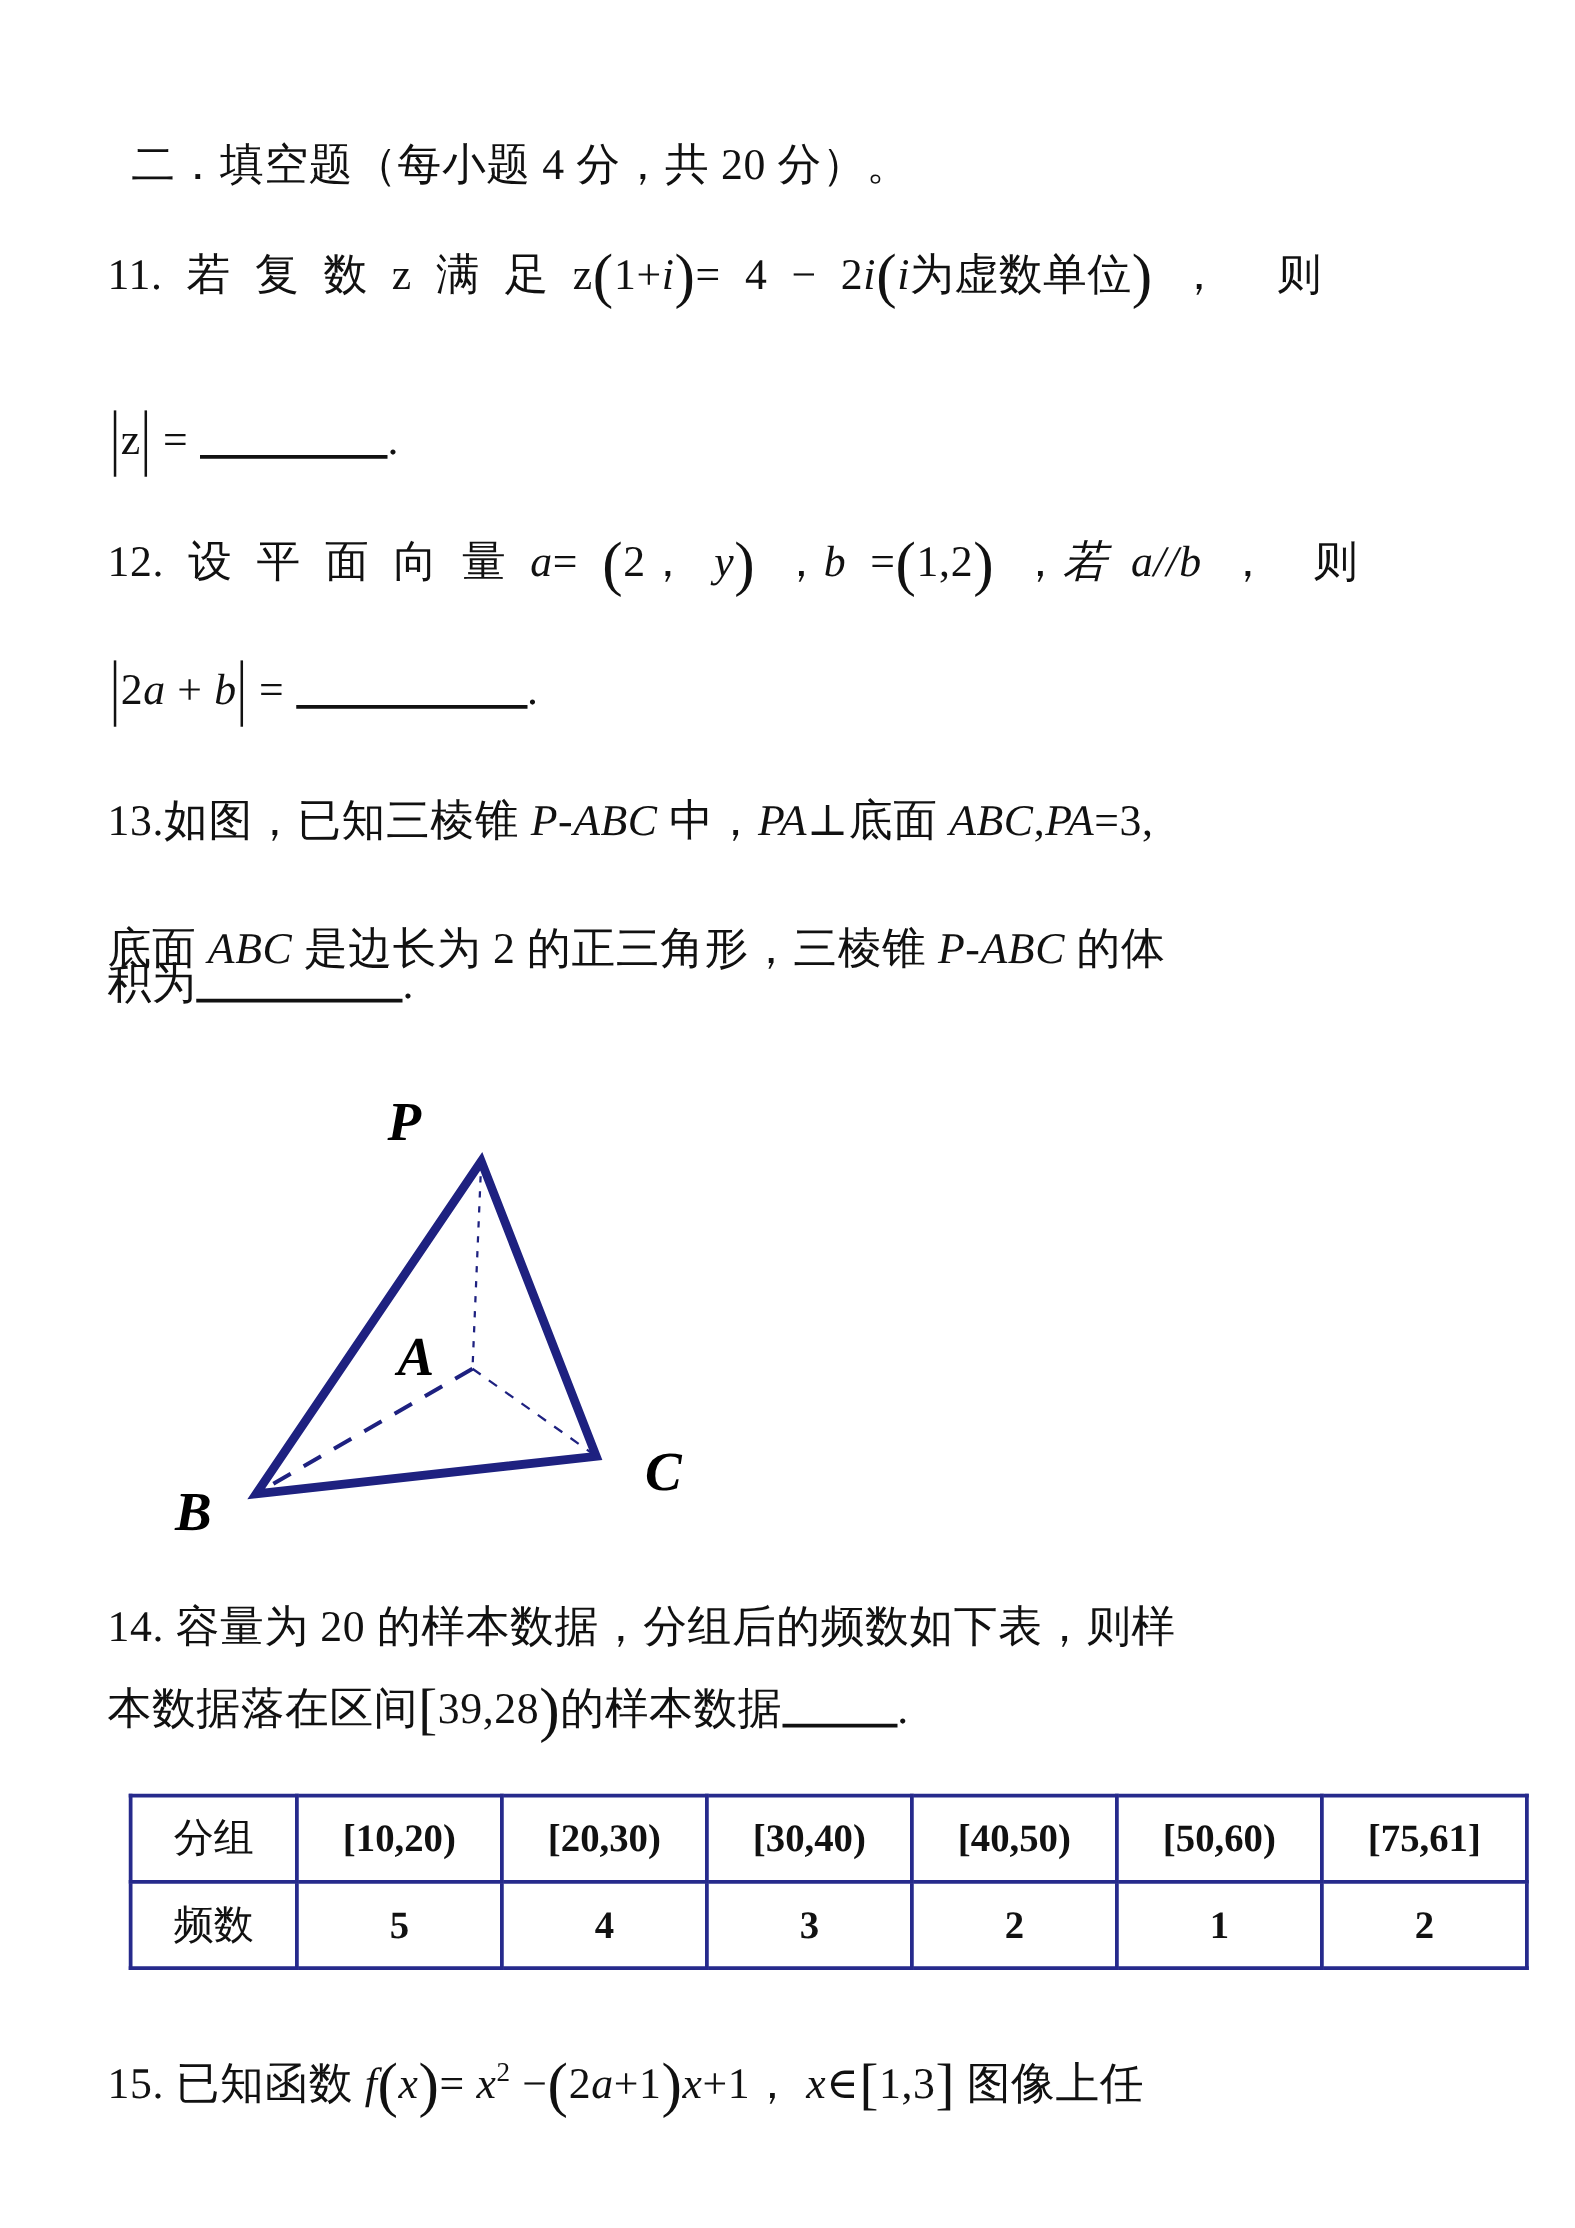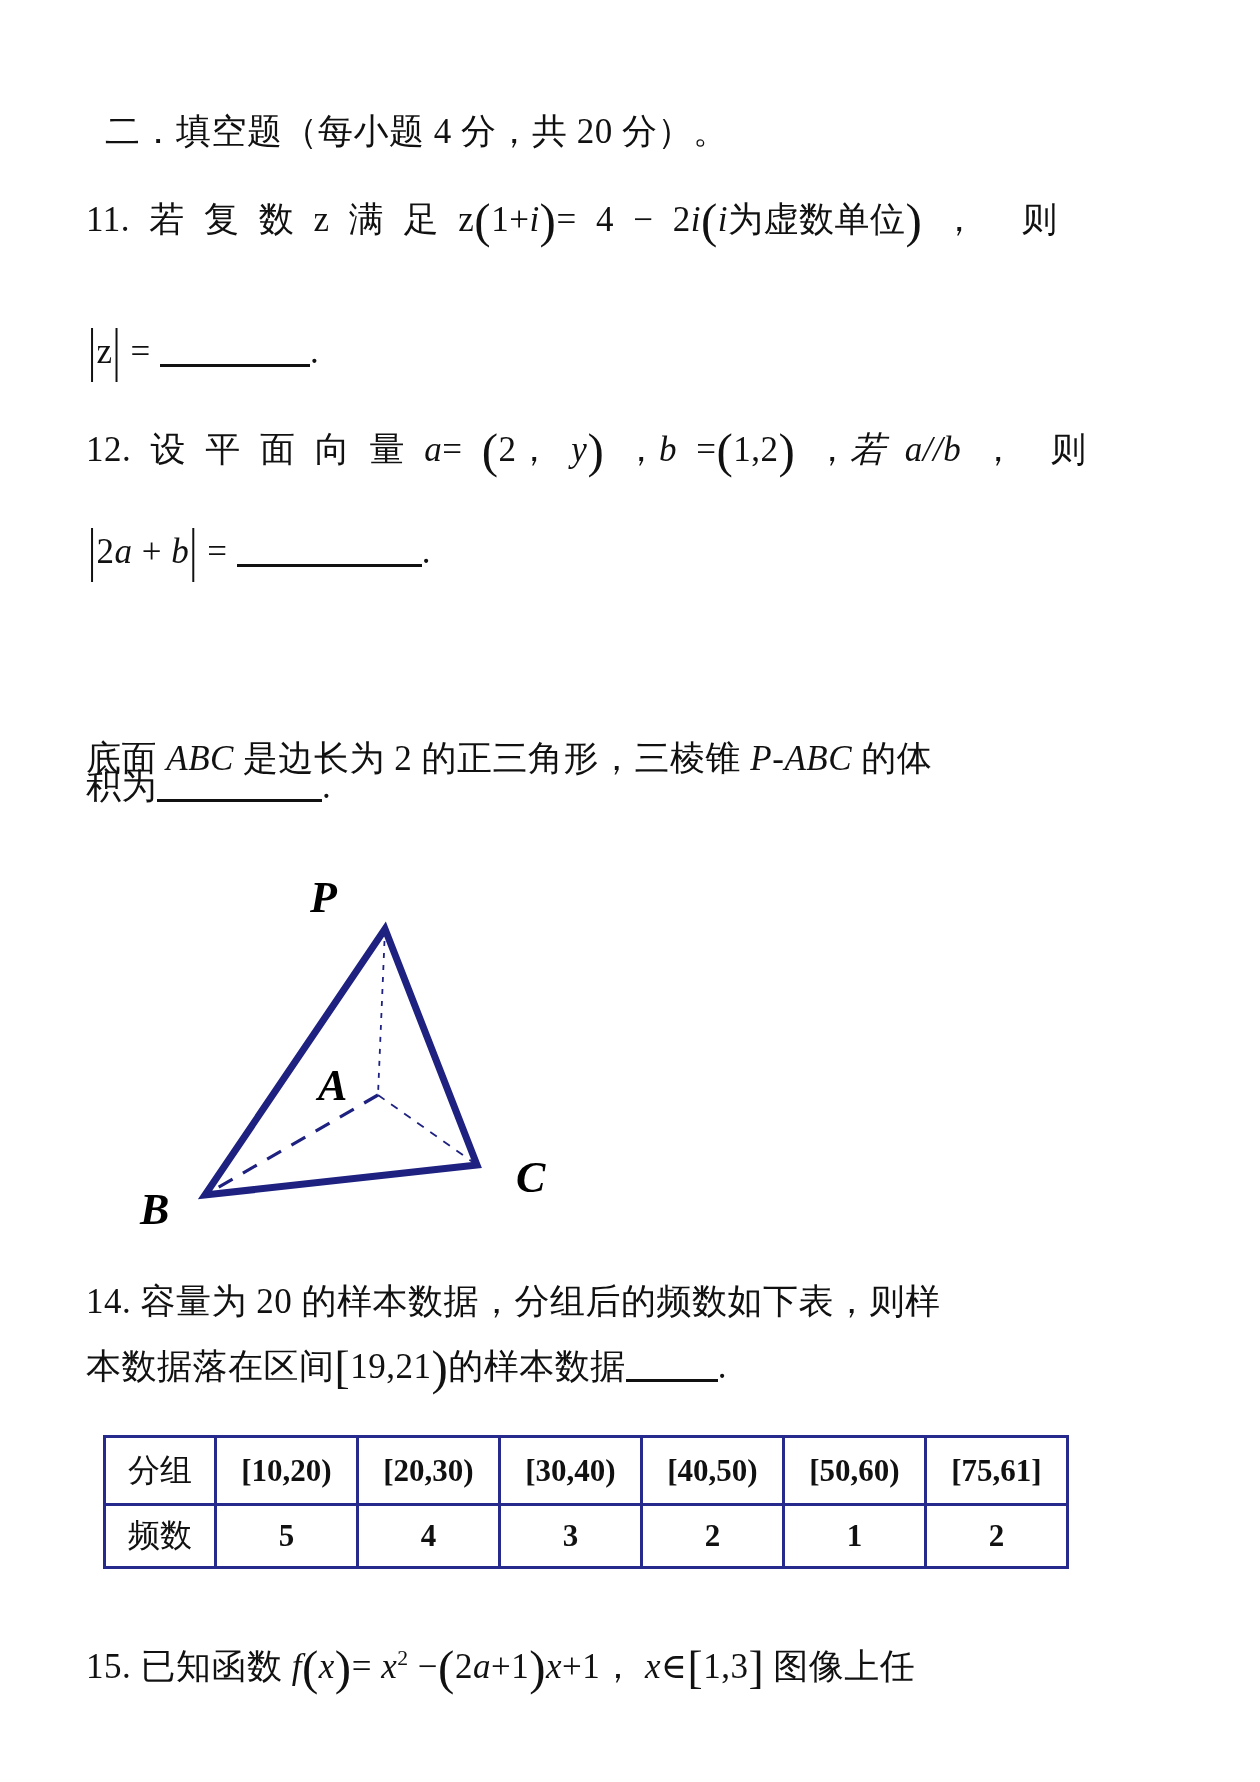--- a/index.html
+++ b/index.html
@@ -27,21 +27,21 @@
   .vlabel {
     font-family:"Liberation Serif","DejaVu Serif",serif;
     font-size:44px; font-weight:bold; font-style:italic; fill:#000;
   }
   .qtable {
     position:absolute; left:103px; top:1435px; border-collapse:collapse;
     font-family:"Liberation Serif","DejaVu Serif",serif;
   }
   .qtable td {
     border:3px solid #262a8c; text-align:center; vertical-align:middle;
-    padding:0; font-size:31px;
+    padding:11px; font-size:31px;
   }
   .qtable .rowhead { width:108px; font-size:32px; }
   .qtable .cell { width:139px; }
   .qtable .bold { font-weight:bold; }
   .qtable tr.r1 { height:68px; }
   .qtable tr.r2 { height:63px;font-family:Liberation Serif, serif; }
 </style>
 </head>
 <body>
 
@@ -50,39 +50,40 @@
   <div class="line" style="left:105px; top:110px;">二．填空题（每小题 4 分，共 20 分）。</div>
 
   <div class="line wide" style="left:86px; top:198px;"><span class="sg rm">11. </span><span class="sg rm">若 复 数 </span><span class="sg rm">z</span><span class="sg rm"> 满 足 </span><span class="sg rm">z</span><span class="sg bp">(</span><span class="sg rm">1+</span><span class="sg it">i</span><span class="sg bp">)</span><span class="sg rm">= 4 − 2</span><span class="sg it">i</span><span class="sg bp">(</span><span class="sg it">i</span><span class="sg rm">为虚数单位</span><span class="sg bp">)</span><span class="sg rm"> ，</span><span class="sg gap" style="width: 45px;"></span><span class="sg rm">则</span></div>
 
   <div class="line" style="left:88px; top:325px;"><span class="sg bar">|</span><span class="sg rm">z</span><span class="sg bar">|</span><span class="sg rm"> = </span><span class="sg blank" style="width: 150px;"></span><span class="sg rm">.</span></div>
 
   <div class="line wide" style="left:86px; top:428px;"><span class="sg rm">12. </span><span class="sg rm">设 平 面 向 量 </span><span class="sg it">a</span><span class="sg rm">= </span><span class="sg bp">(</span><span class="sg rm">2，</span><span class="sg it"> y</span><span class="sg bp">)</span><span class="sg rm"> ，</span><span class="sg it">b</span><span class="sg rm"> =</span><span class="sg bp">(</span><span class="sg rm">1,2</span><span class="sg bp">)</span><span class="sg rm"> ，</span><span class="sg it">若 </span><span class="sg it">a//b</span><span class="sg rm"> ，</span><span class="sg gap" style="width: 35px;"></span><span class="sg rm">则</span></div>
 
   <div class="line" style="left:88px; top:525px;"><span class="sg bar">|</span><span class="sg rm">2</span><span class="sg it">a</span><span class="sg rm"> + </span><span class="sg it">b</span><span class="sg bar">|</span><span class="sg rm"> = </span><span class="sg blank" style="width: 185px;"></span><span class="sg rm">.</span></div>
 
+  <div class="line" style="left:86px; top:635px;"><span class="sg rm">13.如图，已知三棱锥 </span><span class="sg it">P-ABC</span><span class="sg rm"> 中，</span><span class="sg it">PA</span><span class="sg rm">⊥底面 </span><span class="sg it">ABC</span><span class="sg rm">,</span><span class="sg it">PA</span><span class="sg rm">=3,</span></div>
 
   <div class="line" style="left:86px; top:697px;margin-top:40px;"><span class="sg rm">底面 </span><span class="sg it">ABC</span><span class="sg rm"> 是边长为 2 的正三角形，三棱锥 </span><span class="sg it">P-ABC</span><span class="sg rm"> 的体</span></div>
 
   <div class="line" style="left:86px; top:760px;"><span class="sg rm">积为</span><span class="sg blank" style="width: 165px;"></span><span class="sg rm">.</span></div>
 
   <svg class="figure" width="480" height="410" viewBox="0 0 480 410">
     <path d="M285 77 L105 343 L377 313 Z" fill="none" stroke="#1e2180" stroke-width="7" stroke-linejoin="miter"></path>
     <line x1="285" y1="77" x2="278" y2="243" stroke="#1e2180" stroke-width="1.8" stroke-dasharray="5 7"></line>
     <line x1="278" y1="243" x2="105" y2="343" stroke="#1e2180" stroke-width="3.2" stroke-dasharray="16 12"></line>
     <line x1="278" y1="243" x2="377" y2="313" stroke="#1e2180" stroke-width="1.8" stroke-dasharray="8 8"></line>
     <text class="vlabel" x="210" y="60">P</text>
     <text class="vlabel" x="218" y="248">A</text>
     <text class="vlabel" x="40" y="372">B</text>
     <text class="vlabel" x="416" y="340">C</text>
   </svg>
 
   <div class="line" style="left:86px; top:1280px;"><span class="sg rm">14. 容量为 20 的样本数据，分组后的频数如下表，则样</span></div>
 
-  <div class="line" style="left:86px; top:1340px;"><span class="sg rm">本数据落在区间</span><span class="sg bb">[</span><span class="sg rm">19,21</span><span class="sg bp">)</span><span class="sg rm">的样本数据</span><span class="sg blank" style="width: 92px;"></span><span class="sg rm">.</span></div>
+  <div class="line" style="left:86px; top:1340px;"><span class="sg rm">本数据落在区间</span><span class="sg bb">[</span><span class="sg rm">39,28</span><span class="sg bp">)</span><span class="sg rm">的样本数据</span><span class="sg blank" style="width: 92px;"></span><span class="sg rm">.</span></div>
 
   <table class="qtable">
     <tbody>
         <tr class="r1">
       <td class="rowhead">分组</td>
       <td class="cell bold">[10,20)</td>
       <td class="cell bold">[20,30)</td>
       <td class="cell bold">[30,40)</td>
       <td class="cell bold">[40,50)</td>
       <td class="cell bold">[50,60)</td>

